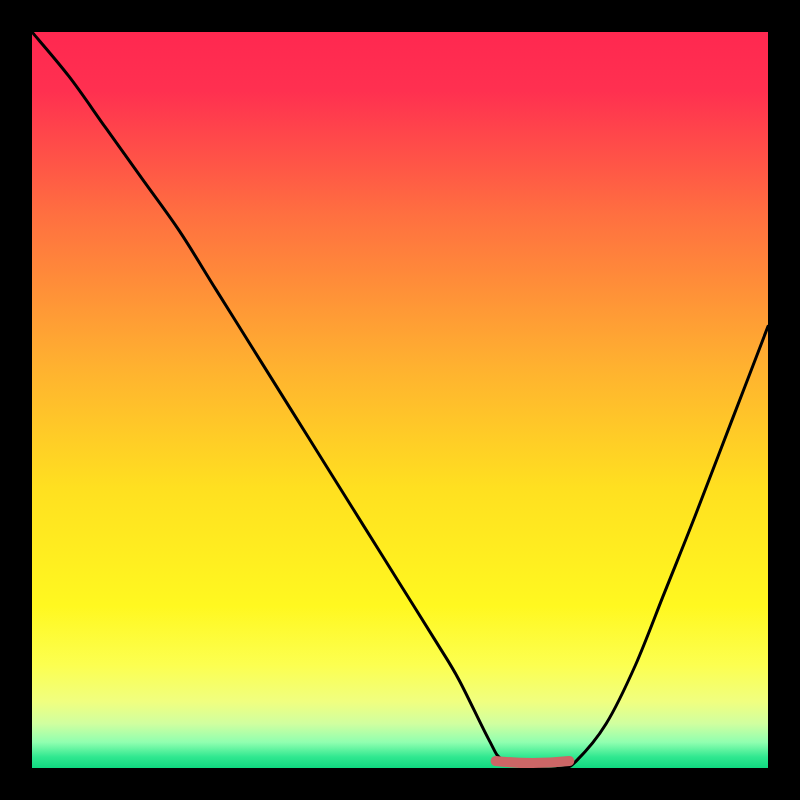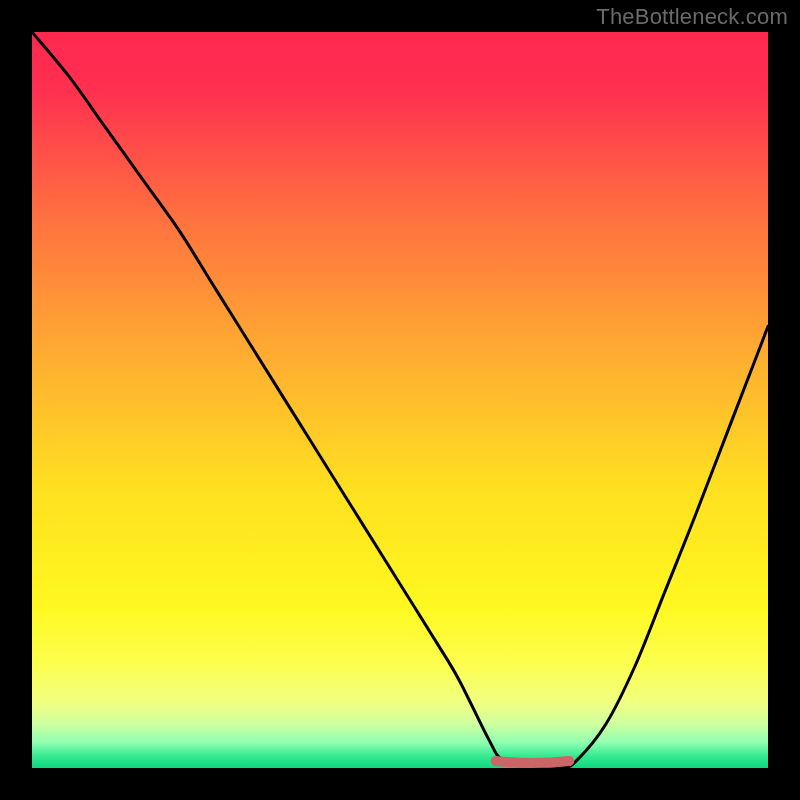--- a/index.html
+++ b/index.html
@@ -41,21 +41,20 @@
     font-size: 22px;
     letter-spacing: 0.2px;
     font-weight: 400;
   }
 </style>
 </head>
 <body>
 
 <div class="frame">
 
-  <div class="watermark">TheBottleneck.com</div>
 
   <div class="plot-area">
 
     <svg class="gradient" viewBox="0 0 736 736" preserveAspectRatio="none" width="736" height="736">
       <defs>
         <linearGradient id="bg-grad" x1="0" y1="0" x2="0" y2="1">
             <stop offset="0%" stop-color="#ff2850"></stop>
             <stop offset="8%" stop-color="#ff3050"></stop>
             <stop offset="25%" stop-color="#ff7040"></stop>
             <stop offset="45%" stop-color="#ffb030"></stop>

